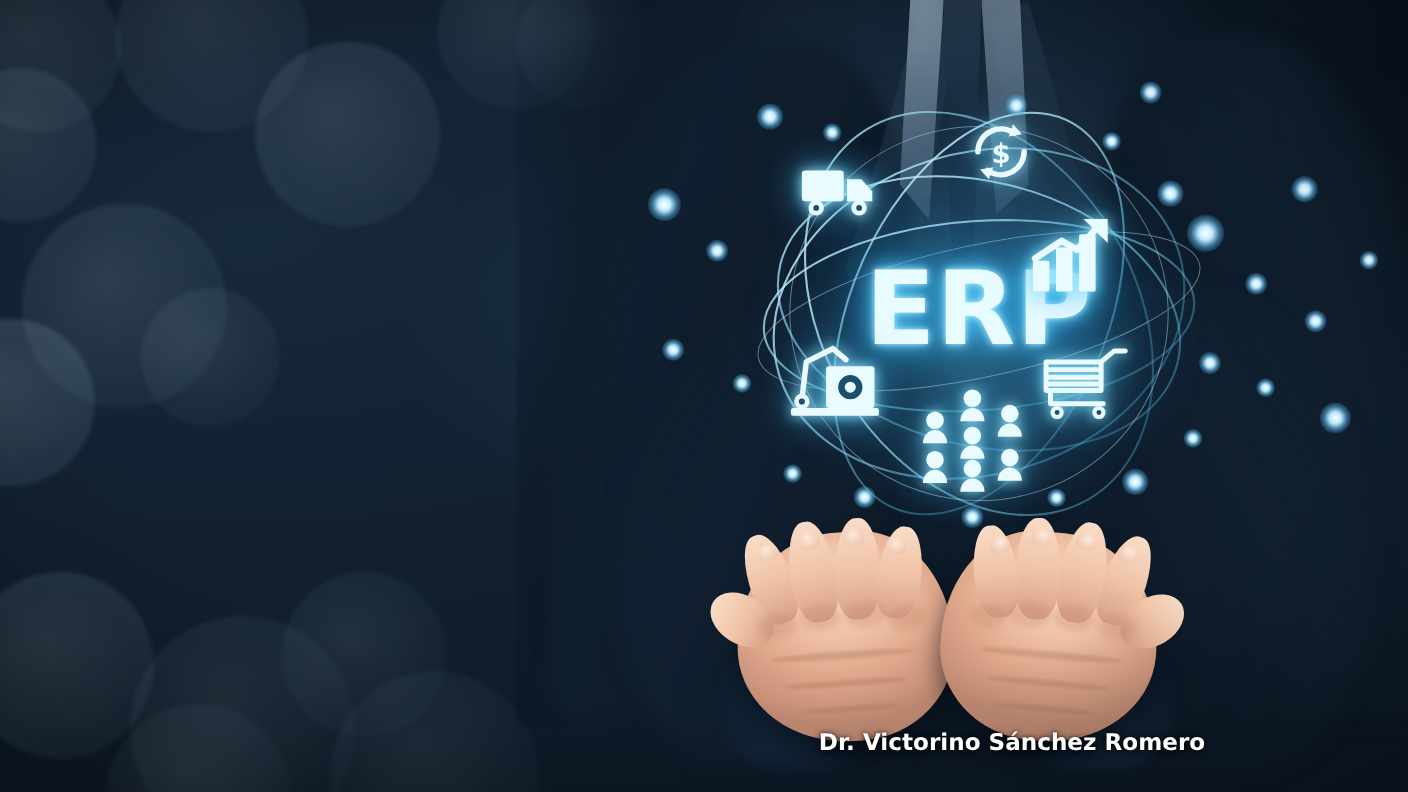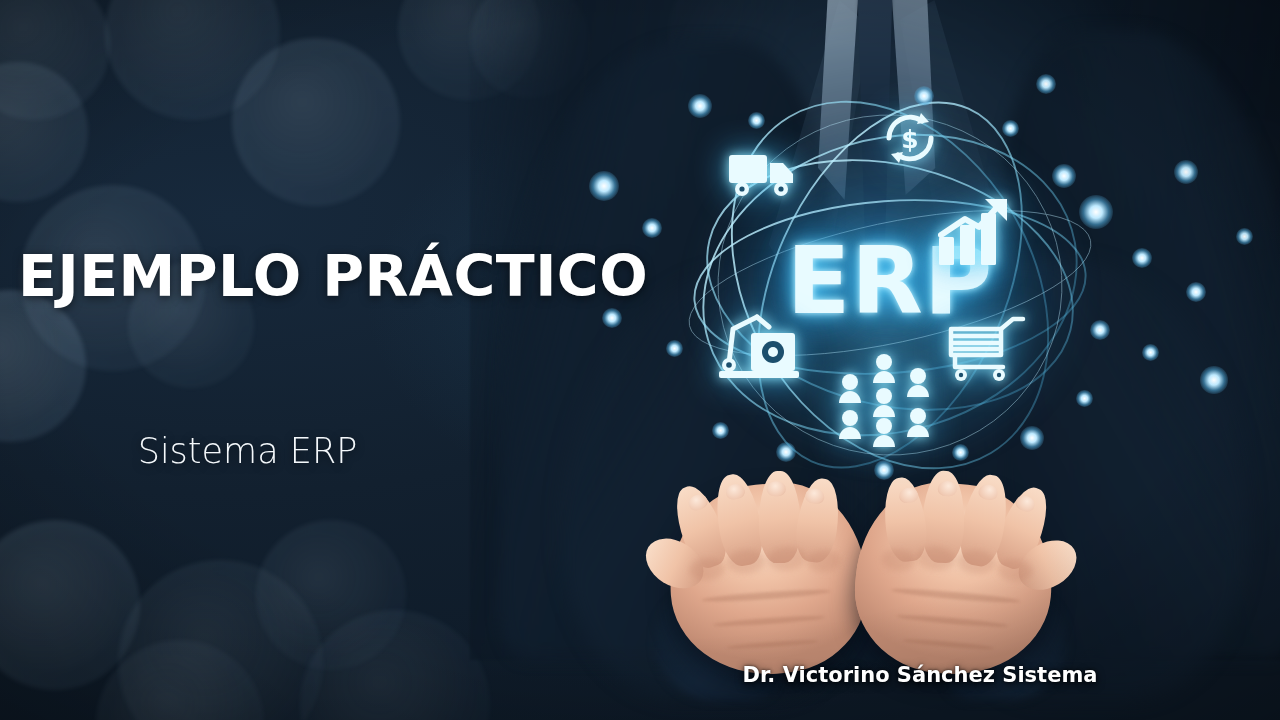--- a/index.html
+++ b/index.html
@@ -331,20 +331,18 @@
       <div class="spark" style="left: 711.5px; top: 421.5px; width: 17px; height: 17px;"></div>
       <div class="spark" style="left: 775.8px; top: 441.8px; width: 20.4px; height: 20.4px;"></div>
       <div class="spark" style="left: 1235.5px; top: 227.5px; width: 17px; height: 17px;"></div>
       <div class="spark" style="left: 913.8px; top: 85.8px; width: 20.4px; height: 20.4px;"></div>
       <div class="spark" style="left: 1001.5px; top: 119.5px; width: 17px; height: 17px;"></div>
       <div class="spark" style="left: 1035.8px; top: 73.8px; width: 20.4px; height: 20.4px;"></div>
     </div>
 
   <div id="vig"></div>
 
-  <div id="title">EJEMPLO PRÁCTICO</div>
 
   <div id="subtitle">
-    <div>Sistema ERP</div>
   </div>
 
-  <div id="author">Dr. Victorino Sánchez Sistema</div>
+  <div id="author">Dr. Victorino Sánchez Romero</div>
 </div>
 
 </body></html>

